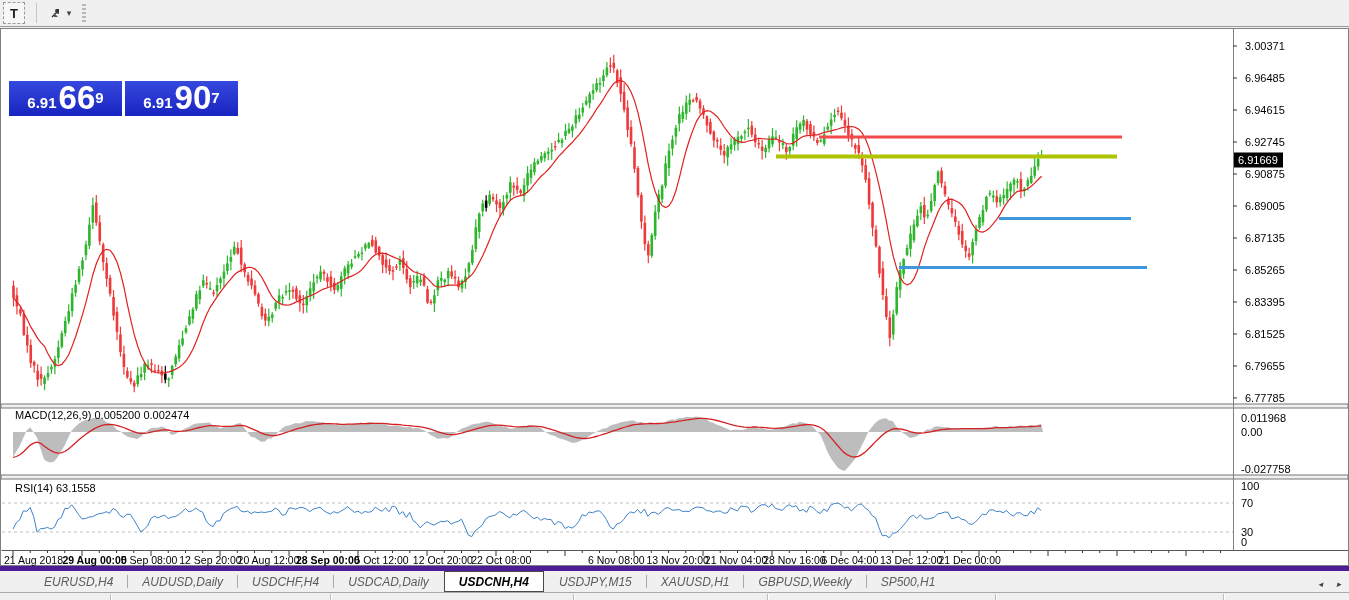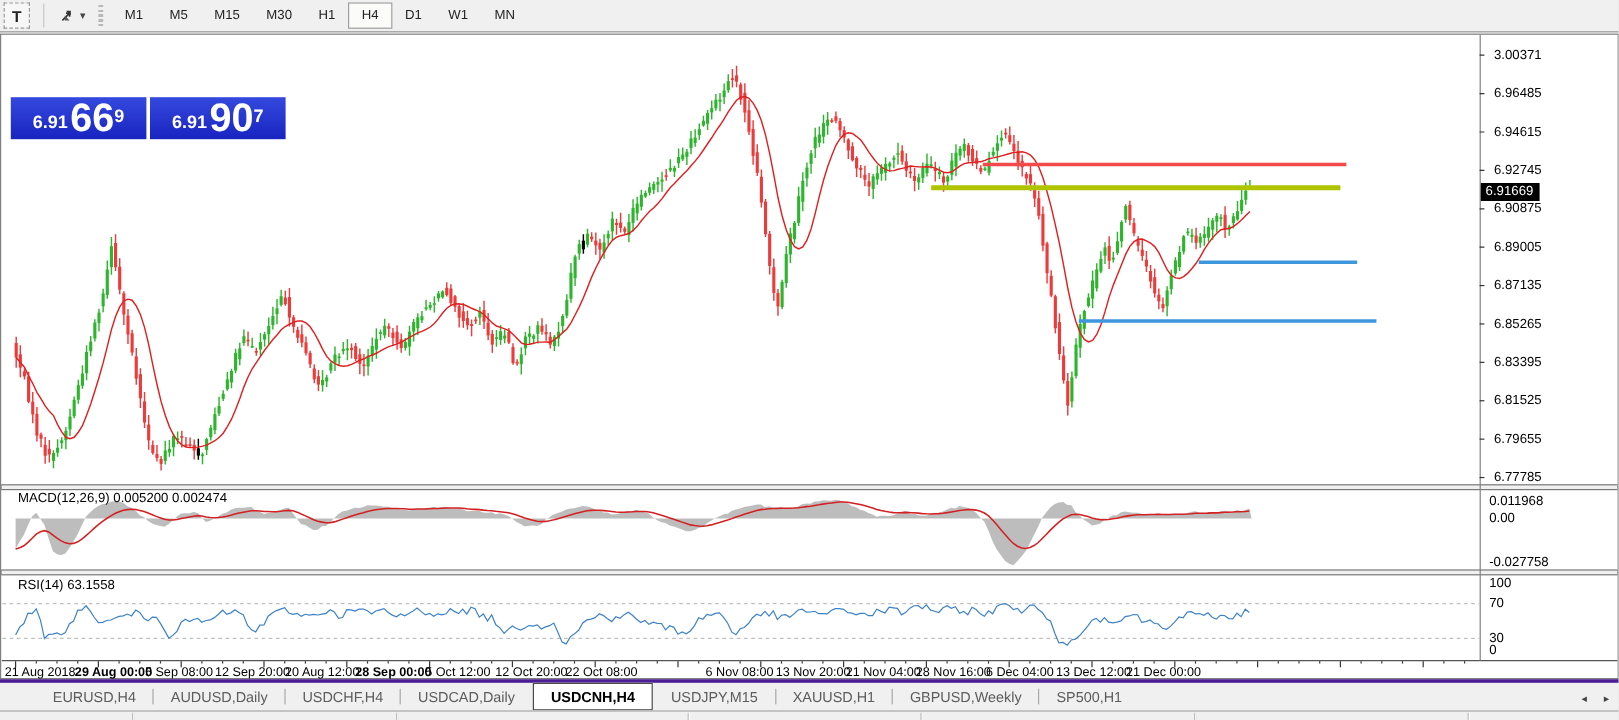--- a/index.html
+++ b/index.html
@@ -40,21 +40,21 @@
   .pb-big{font-size:33px;font-weight:700;line-height:30px;}
   .pb-sup{font-size:15px;font-weight:700;line-height:34px;align-self:flex-start;}
   
   .px-label{position:absolute;left:1244px;font-size:11px;color:#000;transform:translateY(-50%);white-space:nowrap;}
   .cur-price{position:absolute;left:1233px;background:#000;color:#fff;font-size:11px;padding:1px 5px 2px 4px;
              transform:translateY(-50%);white-space:nowrap;}
   .ind-label{position:absolute;left:14px;font-size:11px;color:#000;white-space:nowrap;}
   .time-label{position:absolute;top:525px;font-size:10.5px;color:#000;white-space:nowrap;}
   
   .tab-bar{position:absolute;left:0;top:566px;width:1349px;height:26px;background:#f0f0f0;
-           border-top:3px solid #4c1d95;box-sizing:border-box;display:flex;align-items:stretch;padding-left:30px;}
+           border-top:5px solid #4c1d95;box-sizing:border-box;display:flex;align-items:stretch;padding-left:30px;font-style:italic;}
   .tab{padding:0 14px;font-size:12px;color:#5c5c5c;display:flex;align-items:center;white-space:nowrap;}
   .tab.active{background:#fff;border:1px solid #4a4a4a;color:#000;font-weight:700;margin-top:0;}
   .tab-sep{width:1px;height:13px;background:#a9a9a9;align-self:center;}
   .tab-scroll{position:absolute;right:8px;top:0;height:26px;display:flex;align-items:center;gap:14px;
               font-size:9px;color:#444;}
   
   .status-bar{position:absolute;left:0;top:592px;width:1349px;height:8px;background:#f0f0f0;border-top:1px solid #a8a8a8;}
   .sb-sep{position:absolute;top:1px;width:1px;height:7px;background:#bdbdbd;border-right:1px solid #fff;}
 </style>
 </head>
@@ -67,31 +67,20 @@
     <div class="vsep"></div>
     <div class="tool-btn arrows-tool">
       <svg width="15" height="14" viewBox="0 0 15 14">
         <path d="M3 11 L9 5 M9 5 l0 3 M9 5 l-3 0" stroke="#333" stroke-width="1.4" fill="none"></path>
         <path d="M6 3 l4 0 l0 4 z" fill="#333"></path>
         <path d="M9 11 l-4 0 l0 -4 z" fill="#555"></path>
       </svg>
       <span class="caret">▾</span>
     </div>
     <div class="grip"></div>
-    <div id="tf-buttons" style="display:flex">
-        <div class="tf-btn">M1</div>
-        <div class="tf-btn">M5</div>
-        <div class="tf-btn">M15</div>
-        <div class="tf-btn">M30</div>
-        <div class="tf-btn">H1</div>
-        <div class="tf-btn active">H4</div>
-        <div class="tf-btn">D1</div>
-        <div class="tf-btn">W1</div>
-        <div class="tf-btn">MN</div>
-      </div>
   </div>
 
   <div class="chart-area">
     <svg id="chart-svg" width="1347" height="536" viewBox="0 0 1347 536">
         <rect x="0" y="375" width="1347" height="4" fill="#f0f0f0" stroke="#777" stroke-width="1"></rect>
         <rect x="0" y="446" width="1347" height="4" fill="#f0f0f0" stroke="#777" stroke-width="1"></rect>
         <line x1="0.5" y1="521.5" x2="1347" y2="521.5" stroke="#555" stroke-width="1"></line>
         <line x1="1232.5" y1="0" x2="1232.5" y2="521.5" stroke="#808080" stroke-width="1"></line>
         <line x1="12.5" y1="251.61482110746223" x2="12.5" y2="277.5166108649395" stroke="#ee3a3a" stroke-width="1.2"></line>
         <rect x="11.2" y="256.81679835465513" width="2.6" height="12.073098431023709" fill="#ee3a3a"></rect>

